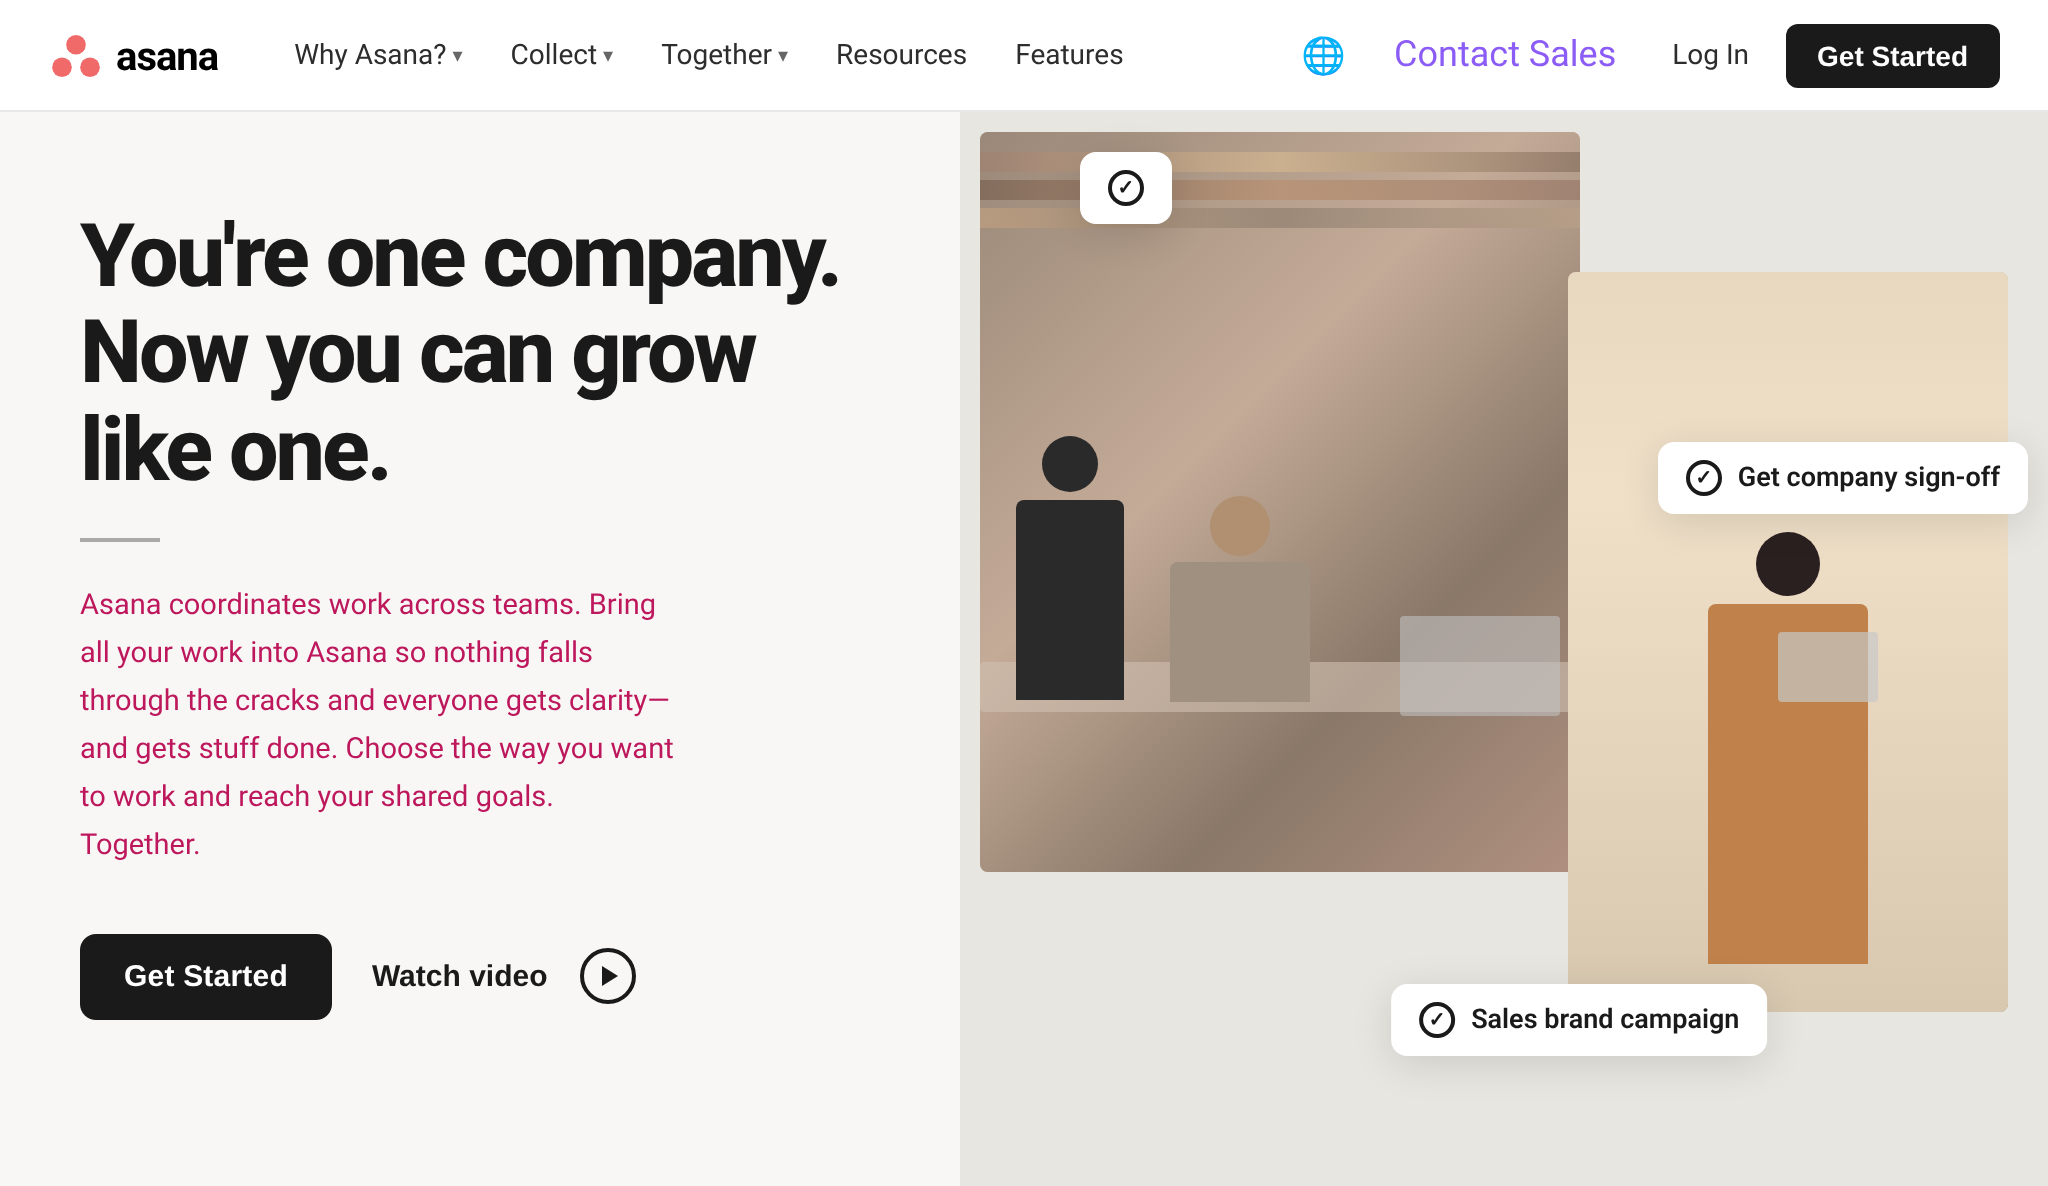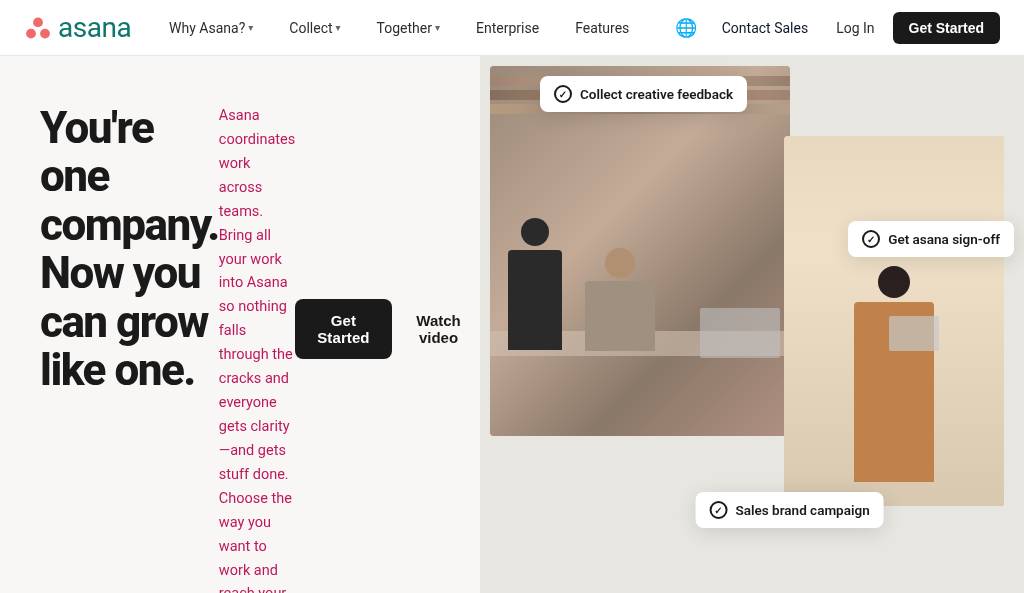--- a/index.html
+++ b/index.html
@@ -27,29 +27,29 @@
       align-items: center;
       gap: 6px;
       margin-right: 28px;
       text-decoration: none;
     }
     .logo-icon {
       width: 28px;
       height: 28px;
     }
     .logo-text {
-      font-size: 28px;
-      font-weight: 400;
-      color: #0f766e;
+      font-size: 20px;
+      font-weight: 700;
+      color: #000000;
       letter-spacing: -0.5px;
     }
     .nav-links-left {
       display: flex;
       align-items: center;
-      gap: 16px;
+      gap: 4px;
       flex: 1;
     }
     .nav-link {
       font-size: 14px;
       color: #2d2d2d;
       text-decoration: none;
       padding: 6px 10px;
       border-radius: 4px;
       display: flex;
       align-items: center;
@@ -66,22 +66,22 @@
     }
     .globe-btn {
       background: none;
       border: none;
       cursor: pointer;
       padding: 6px;
       color: #444;
       font-size: 18px;
     }
     .contact-sales {
-      font-size: 14px;
-      color: #0f172a;
+      font-size: 18px;
+      color: #8b5cf6;
       text-decoration: none;
       padding: 6px 10px;
     }
     .login-btn {
       font-size: 14px;
       color: #2d2d2d;
       text-decoration: none;
       padding: 6px 10px;
     }
     .get-started-nav {
@@ -100,22 +100,22 @@
       display: flex;
       height: calc(593px - 56px);
     }
 
     
     .left-panel {
       width: 480px;
       padding: 48px 56px 40px 40px;
       background: #f8f7f5;
       display: flex;
-      flex-direction: row;
-      justify-content: space-between;
+      flex-direction: column;
+      justify-content: flex-start;
       flex-shrink: 0;
     }
     .hero-headline {
       font-size: 44px;
       font-weight: 800;
       color: #1a1a1a;
       line-height: 1.1;
       letter-spacing: -1.5px;
       margin-bottom: 20px;
     }
@@ -312,21 +312,21 @@
     </a>
     <a class="nav-link" href="#">
       <span>Collect</span>
       <span class="chevron">▾</span>
     </a>
     <a class="nav-link" href="#">
       <span>Together</span>
       <span class="chevron">▾</span>
     </a>
     <a class="nav-link" href="#">
-      <span>Enterprise</span>
+      <span>Resources</span>
     </a>
     <a class="nav-link" href="#">
       <span>Features</span>
     </a>
   </div>
 
   <div class="nav-links-right">
     <button class="globe-btn">
       <span>🌐</span>
     </button>
@@ -392,28 +392,27 @@
 
             <div style="position:absolute;top:50px;right:0;width:50px;height:35px;background:#c8c8c8;border-radius:2px;opacity:0.7;"></div>
           </div>
         </div>
       </div>
 
       <div class="tooltip-card tooltip-1">
         <div class="check-circle">
           <span class="check-mark">✓</span>
         </div>
-        <span>Collect creative feedback</span>
       </div>
 
       <div class="tooltip-card tooltip-2">
         <div class="check-circle">
           <span class="check-mark">✓</span>
         </div>
-        <span>Get asana sign-off</span>
+        <span>Get company sign-off</span>
       </div>
 
       <div class="tooltip-card tooltip-3">
         <div class="check-circle">
           <span class="check-mark">✓</span>
         </div>
         <span>Sales brand campaign</span>
       </div>
 
     </div>

